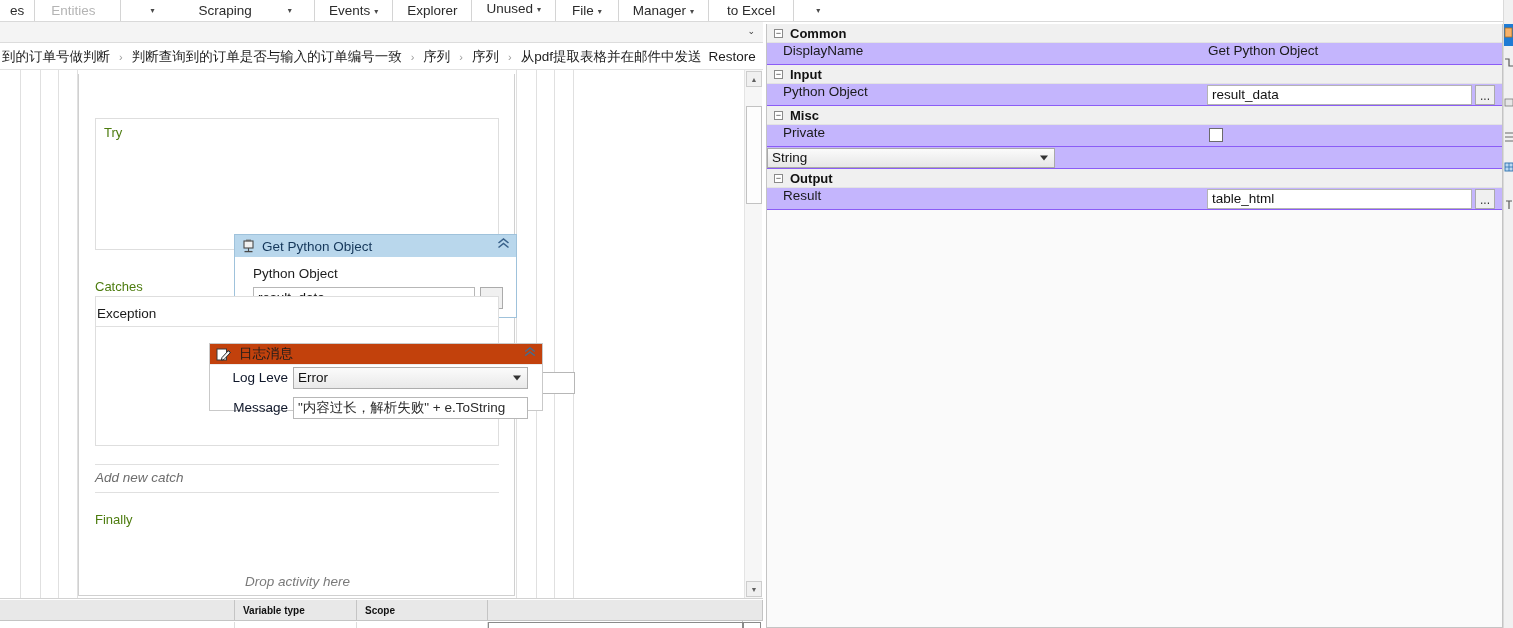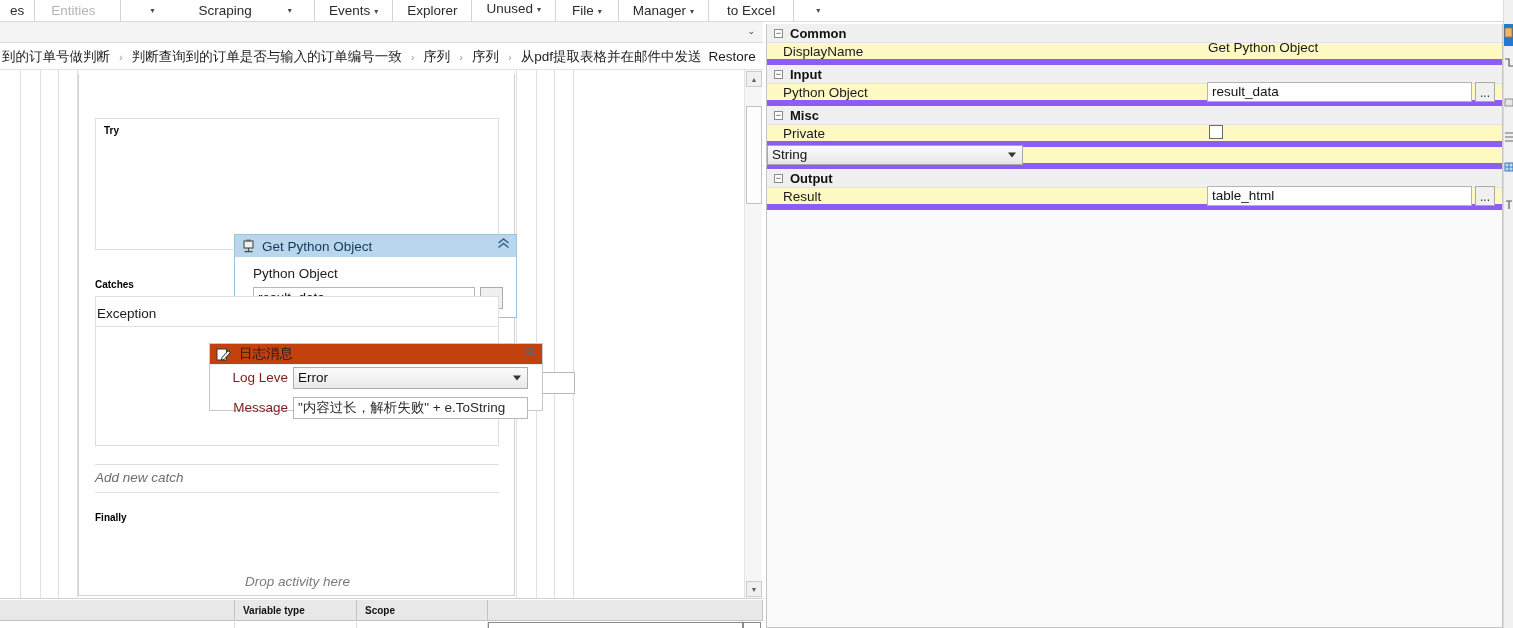--- a/index.html
+++ b/index.html
@@ -86,21 +86,21 @@
   .ico-trycatch { width: 16px; height: 16px; }
   .ico-getpy { width: 15px; height: 15px; }
   .ico-log { width: 16px; height: 15px; }
 
   
   .try-box {
     position: absolute; left: 16px; top: 44px; width: 404px; height: 132px;
     border: 1px solid #dedede; background: #ffffff;
   }
   .block-label {
-    position: absolute; font-weight: bold; font-size: 10px; color: #000000;
+    position: absolute; font-weight: normal; font-size: 13px; color: #4d7c0f;
   }
 
   
   .gpo {
     position: absolute; left: 155px; top: 160px; width: 283px; height: 84px;
     background: #ffffff; border: 1px solid #9fc2db;
   }
   .gpo-header {
     position: absolute; left: 0; top: 0; width: 281px; height: 22px;
     background: #b9d7ec; display: flex; align-items: center; padding: 0 6px;
@@ -139,21 +139,21 @@
   .logmsg-header {
     position: absolute; left: 0; top: 0; width: 332px; height: 21px;
     background: #c2410c; display: flex; align-items: center; padding: 0 6px;
     border-bottom: 1px solid #ececec;
   }
   .logmsg-title { font-size: 13.5px; color: #1c1c1c; margin-left: 7px; }
   .logmsg-chev {
     position: absolute; right: 6px; top: 3px; font-size: 12px; color: #4a6b8a;
     font-weight: bold; line-height: 1;
   }
-  .row-label { font-size: 13.5px; color: #7f1d1d; text-align: right; }
+  .row-label { font-size: 13.5px; color: #0f172a; text-align: right; }
   .combo {
     background: linear-gradient(#fbfbfb,#e9e9e9);
     border: 1px solid #adadad; font-size: 13.5px; color: #111;
     padding: 0 4px; line-height: 20px; position: relative;
   }
   .combo-arrow {
     position: absolute; right: 6px; top: 50%; transform: translateY(-50%);
     width: 0; height: 0; border-left: 4px solid transparent;
     border-right: 4px solid transparent; border-top: 5px solid #333;
   }
@@ -239,42 +239,42 @@
     font-weight: bold; font-size: 13px; color: #111;
     border-bottom: 1px solid #e3e3e3;
   }
   .exp-box {
     width: 9px; height: 9px; border: 1px solid #8a8a8a; background: #ffffff;
     display: inline-flex; align-items: center; justify-content: center;
     font-size: 9px; line-height: 1; color: #333; margin-right: 7px;
     font-weight: normal; cursor: pointer;
   }
   .prop-row {
-    position: relative; height: 22px; display: flex; align-items: center;
-    background: #fef9c3; border-bottom: 6px solid #8b5cf6;
+    position: relative; height: 22px; display: flex; 
+    background: #c4b5fd; border-bottom: 1px solid #8b5cf6;
   }
   .prop-name {
     width: 440px; padding-left: 16px; font-size: 13.5px; color: #1a1a1a;
     white-space: nowrap; overflow: hidden;
   }
   .prop-val { flex: 1; position: relative; height: 22px; }
   .prop-input {
     position: absolute; left: 0; top: 1px; width: 265px; height: 20px;
     background: #ffffff; border: 1px solid #b4b4b4; font-size: 13.5px;
     color: #111; padding: 0 4px; line-height: 18px;
   }
   .prop-ell {
     position: absolute; left: 268px; top: 1px; width: 20px; height: 20px;
     background: #f0f0f0; border: 1px solid #ababab;
     display: flex; align-items: flex-end; justify-content: center;
     font-size: 12px; color: #333; line-height: 10px; padding-bottom: 3px;
     cursor: pointer;
   }
   .prop-combo {
-    position: absolute; left: 0; top: 1px; width: 256px; height: 20px;
+    position: absolute; left: 0; top: 1px; width: 288px; height: 20px;
     background: linear-gradient(#fbfbfb,#e6e6e6); border: 1px solid #a9a9a9;
     font-size: 13.5px; color: #111; padding: 0 4px; line-height: 18px;
   }
   .prop-chk {
     position: absolute; left: 2px; top: 3px; width: 14px; height: 14px;
     background: #ffffff; border: 1px solid #6b6b6b; cursor: pointer;
   }
   .prop-plaintext { font-size: 13.5px; color: #1a1a1a; padding-left: 1px; }
 
   

